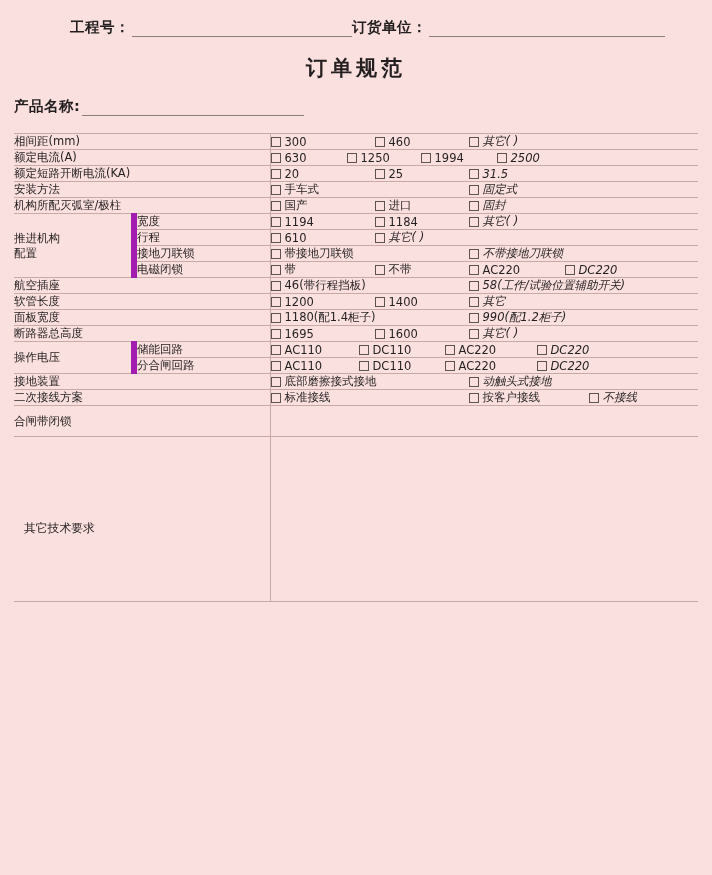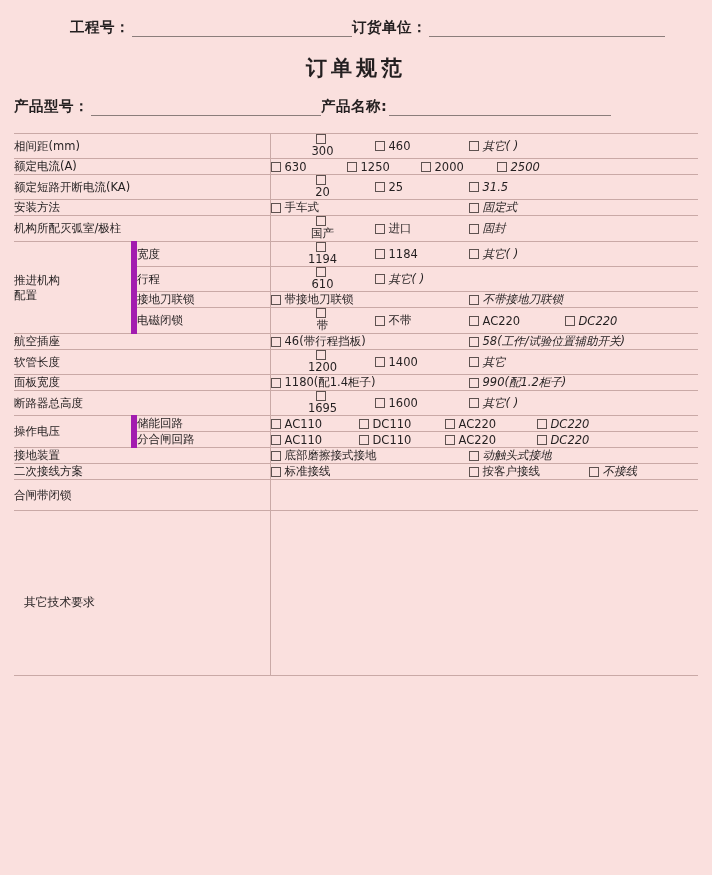--- a/index.html
+++ b/index.html
@@ -107,21 +107,21 @@
   .box {
     display: inline-block;
     width: 8px;
     height: 8px;
     border: 1px solid #5e5250;
     margin-right: 4px;
     flex: none;
     background: transparent;
   }
   
-  .c1 { width: 104px; flex-direction: column; }
+  .c1 { width: 104px; }
   .c2 { width: 94px; }
   .c3 { width: 96px; }
   .cfill { flex: 1; font-style: italic; }
 
   .blank-lbl {
     padding: 8px 4px 8px 10px;
     font-size: 11.8px;
   }
   .big-cell { height: 128px; vertical-align: top; }
   .mid-cell { height: 30px; }
@@ -138,24 +138,20 @@
     </div>
     <div class="hdr-field f1">
       <span class="hdr-label">订货单位：</span>
       <span class="hdr-line"></span>
     </div>
   </div>
 
   <div class="doc-title">订单规范</div>
 
   <div class="hdr-row2">
-    <div class="hdr-field f1">
-      <span class="hdr-label">产品型号：</span>
-      <span class="hdr-line"></span>
-    </div>
     <div class="hdr-field f2">
       <span class="hdr-label">产品名称:</span>
       <span class="hdr-line"></span>
     </div>
   </div>
 
   <table class="spec">
     <colgroup>
       <col style="width:120px">
       <col style="width:136px">
@@ -190,21 +186,21 @@
           <span class="opt" style="width:76px">
                 <i class="box"></i>
                 <span>630</span>
               </span>
           <span class="opt" style="width:74px">
                 <i class="box"></i>
                 <span>1250</span>
               </span>
           <span class="opt" style="width:76px">
                 <i class="box"></i>
-                <span>2000</span>
+                <span>1994</span>
               </span>
           <span class="opt cfill">
                 <i class="box"></i>
                 <span>2500</span>
               </span>
         </div>
       </td>
     </tr>
 
     <tr>

